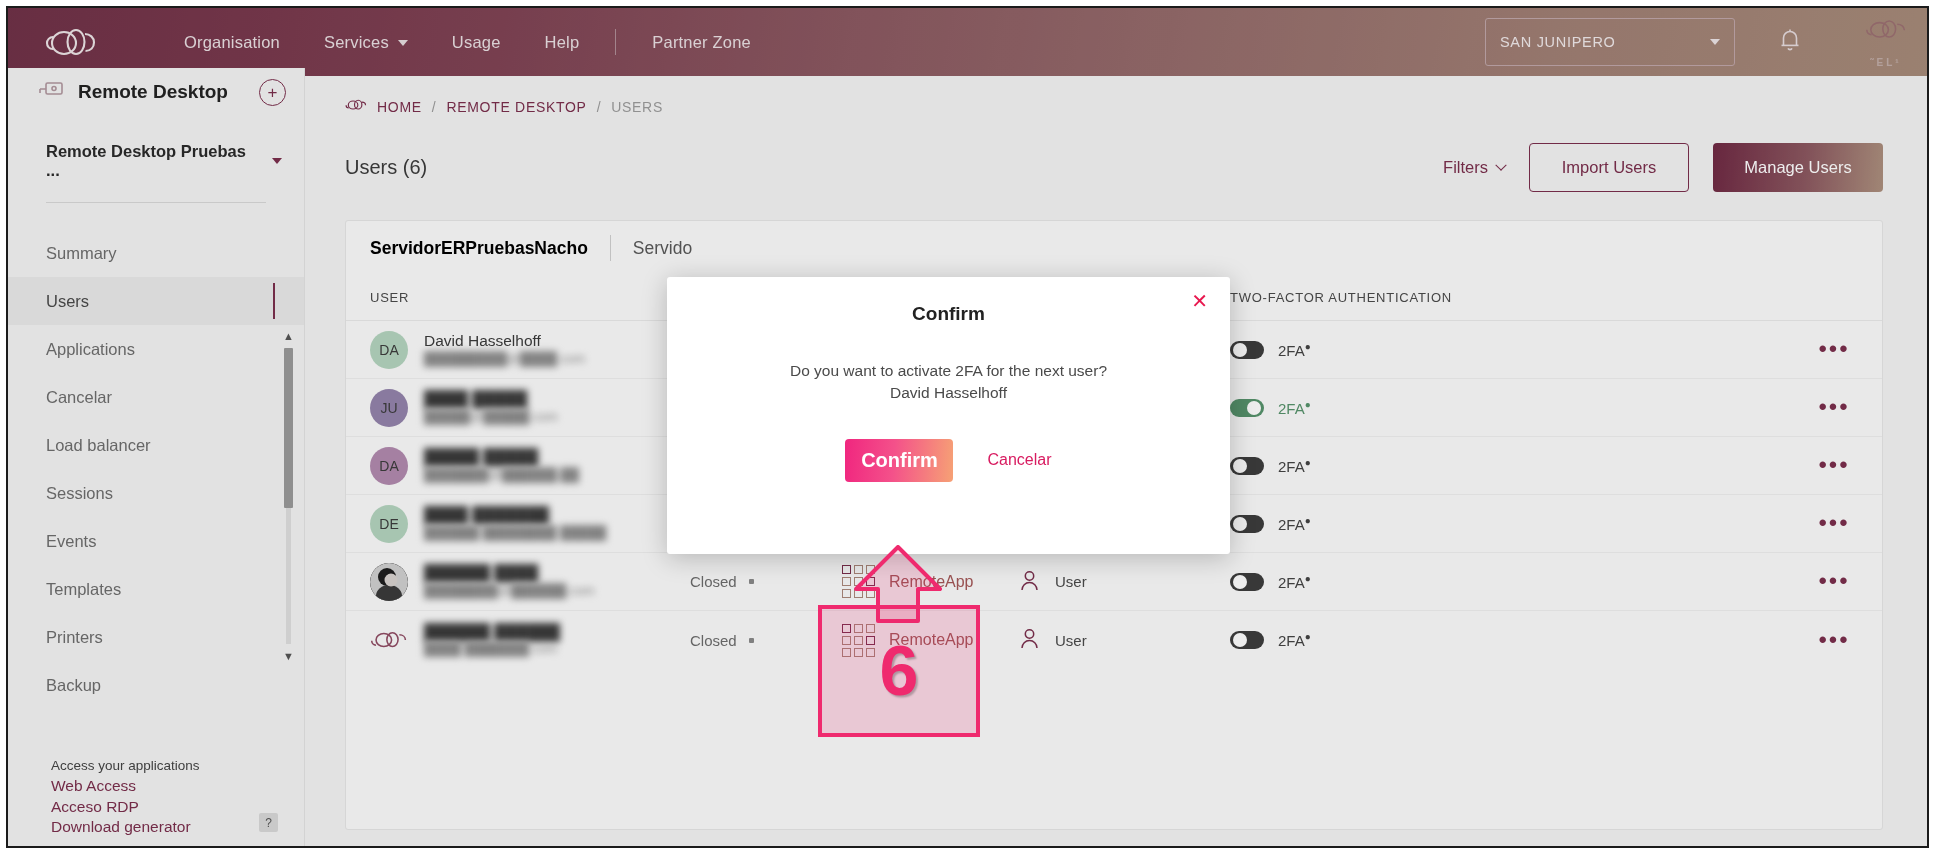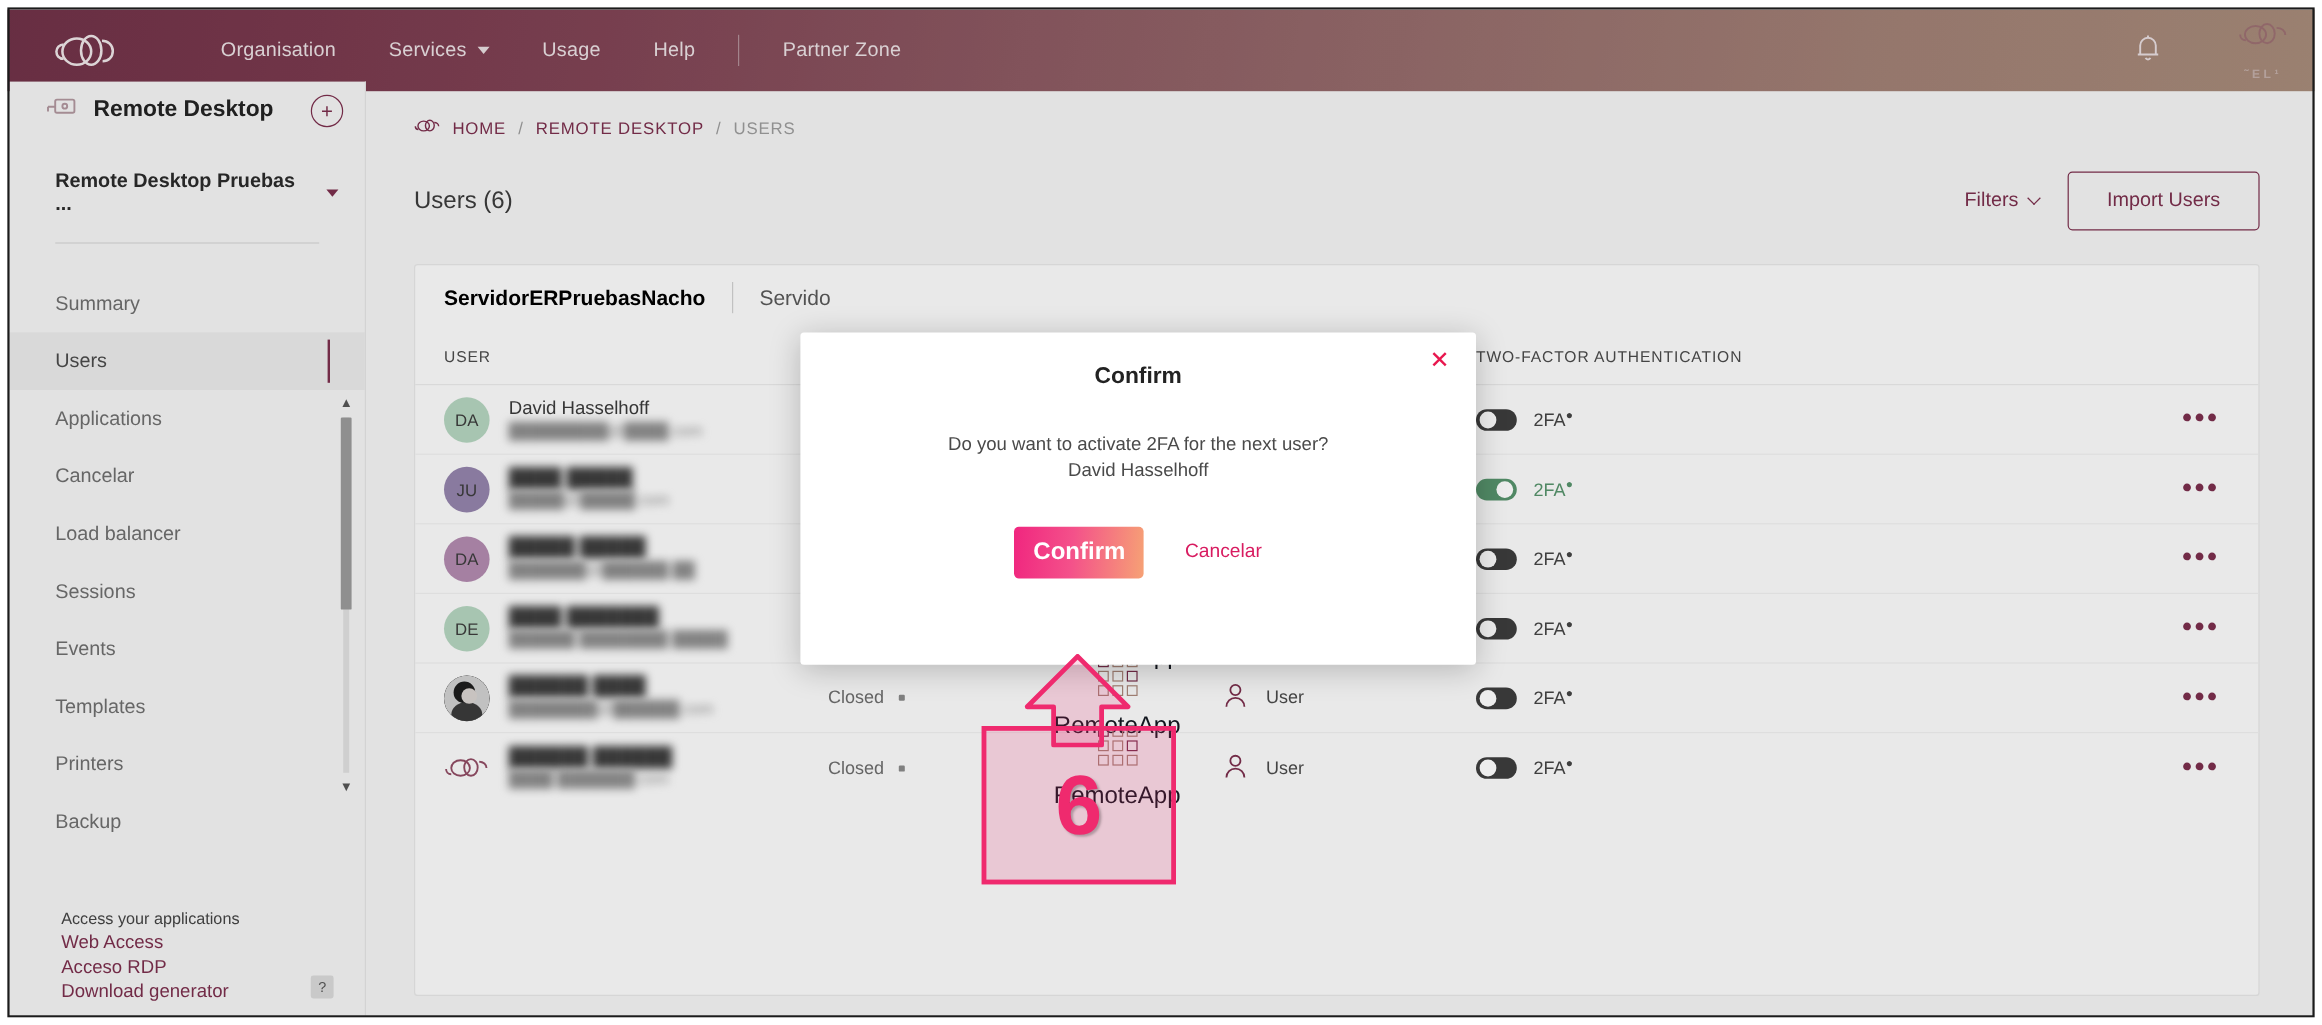--- a/index.html
+++ b/index.html
@@ -181,21 +181,21 @@
     display: flex; align-items: center; justify-content: center;
     font-size: 14px; color: #3c3c3c; flex: none;
   }
   .avatar.photo { background: #2b2b2b; overflow:hidden; }
   .avatar.cloudlogo { background: transparent; }
   .uname { font-size: 15.5px; color: #3a3a3a; line-height: 1.18; }
   .umail { font-size: 13px; color: #8b8b8b; line-height: 1.25; }
   .redact { filter: blur(3.6px); }
   .cell-status { width: 152px; font-size: 15px; color: #6d6d6d; display:flex; align-items:center; gap:12px;}
   .dot { width:5px; height:5px; background:#8a8a8a; border-radius:1px; }
-  .cell-apps { width: 178px; display: flex; align-items: center; gap: 14px; font-size: 20px; color: #0f172a; flex-direction: column; }
+  .cell-apps { width: 178px; display: flex; align-items: center; gap: 14px; font-size: 16px; color: #ef4444; }
   .grid9 { display: grid; grid-template-columns: repeat(3, 9px); gap: 3px; }
   .grid9 i { width: 9px; height: 9px; border: 1.6px solid #cf7f63; display:block; }
   .grid9 i.on { border-color: #c2185b; }
   .cell-perm { width: 210px; display: flex; align-items: center; gap: 16px; font-size: 15px; color: #4a4a4a; }
   .cell-2fa { flex: 1; display: flex; align-items: center; gap: 14px; }
   .toggle {
     width: 34px; height: 18px; border-radius: 9px; background: #3c3c3c;
     position: relative; cursor: pointer; flex: none;
   }
   .toggle i { position:absolute; top:2px; left:3px; width:14px; height:14px; border-radius:50%; background:#fff; }
@@ -268,20 +268,24 @@
       <div class="topnav-links">
         <span class="topnav-link"><span>Organisation</span></span>
         <span class="topnav-link"><span>Services</span><i class="caret-dn"></i></span>
         <span class="topnav-link"><span>Usage</span></span>
         <span class="topnav-link"><span>Help</span></span>
         <span class="nav-sep"></span>
         <span class="topnav-link"><span>Partner Zone</span></span>
       </div>
 
       <div class="topnav-right">
+        <div class="org-select">
+          <span>SAN JUNIPERO</span>
+          <i class="caret-dn"></i>
+        </div>
         <div class="bell">
           <svg width="22" height="24" viewBox="0 0 22 24" fill="none" stroke="#f0d9de" stroke-width="1.6">
             <path d="M4.5 17V10a6.5 6.5 0 0113 0v7"></path>
             <path d="M2.5 17.4h17"></path>
             <path d="M9 20.3a2.2 2.2 0 004 0"></path>
             <path d="M11 3.5V1.6"></path>
           </svg>
         </div>
         <div class="user-logo">
           <svg width="46" height="24" viewBox="0 0 54 30" fill="none" stroke="#c94a72" stroke-width="2">
@@ -382,20 +386,21 @@
       </div>
 
       <div class="pagehead">
         <div class="pagetitle">Users (6)</div>
         <div class="head-actions">
           <div class="filters">
             <span>Filters</span>
             <i class="chev"></i>
           </div>
           <button class="btn-outline">Import Users</button>
+          <button class="btn-grad">Manage Users</button>
         </div>
       </div>
 
       <div class="card">
         <div class="servertabs">
           <span class="stab">ServidorERPruebasNacho</span>
           <span class="stab-sep"></span>
           <span class="stab inactive">Servido</span>
         </div>
 

